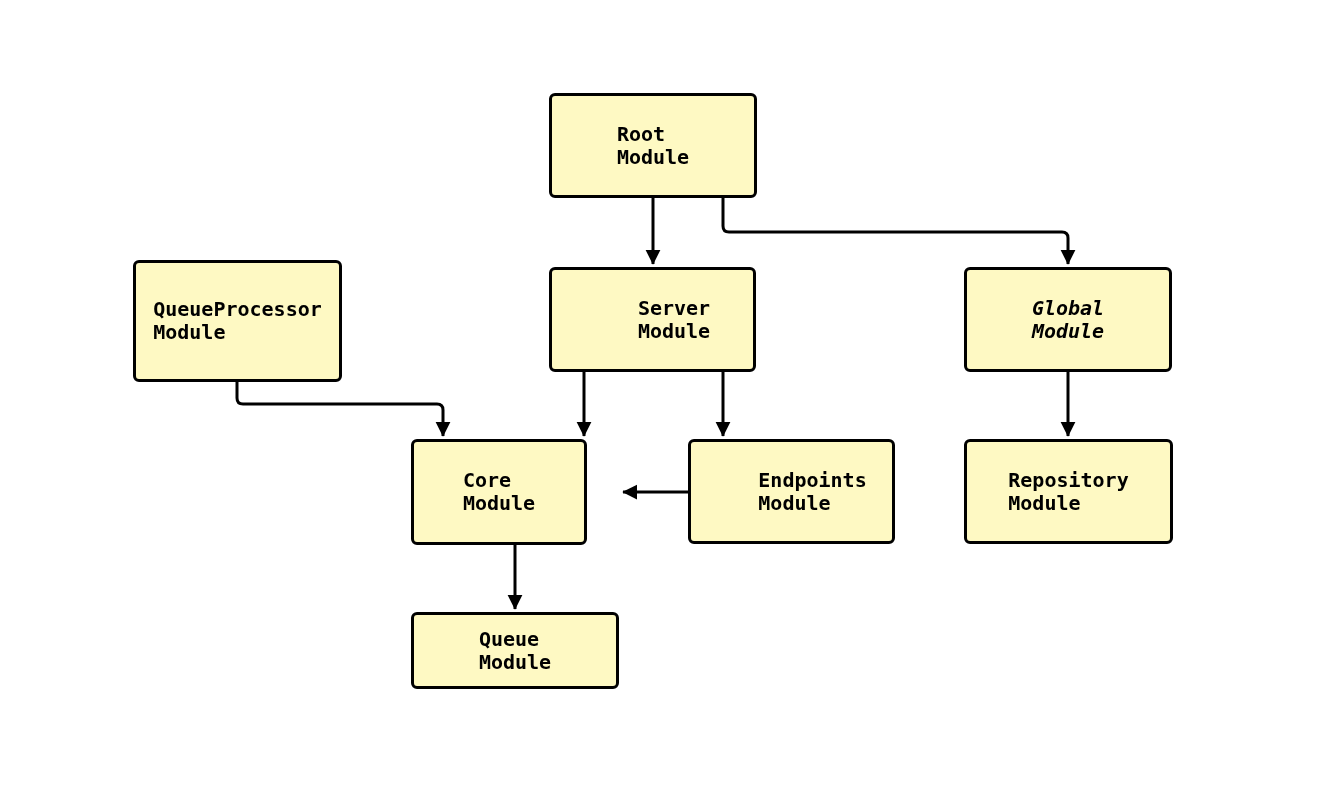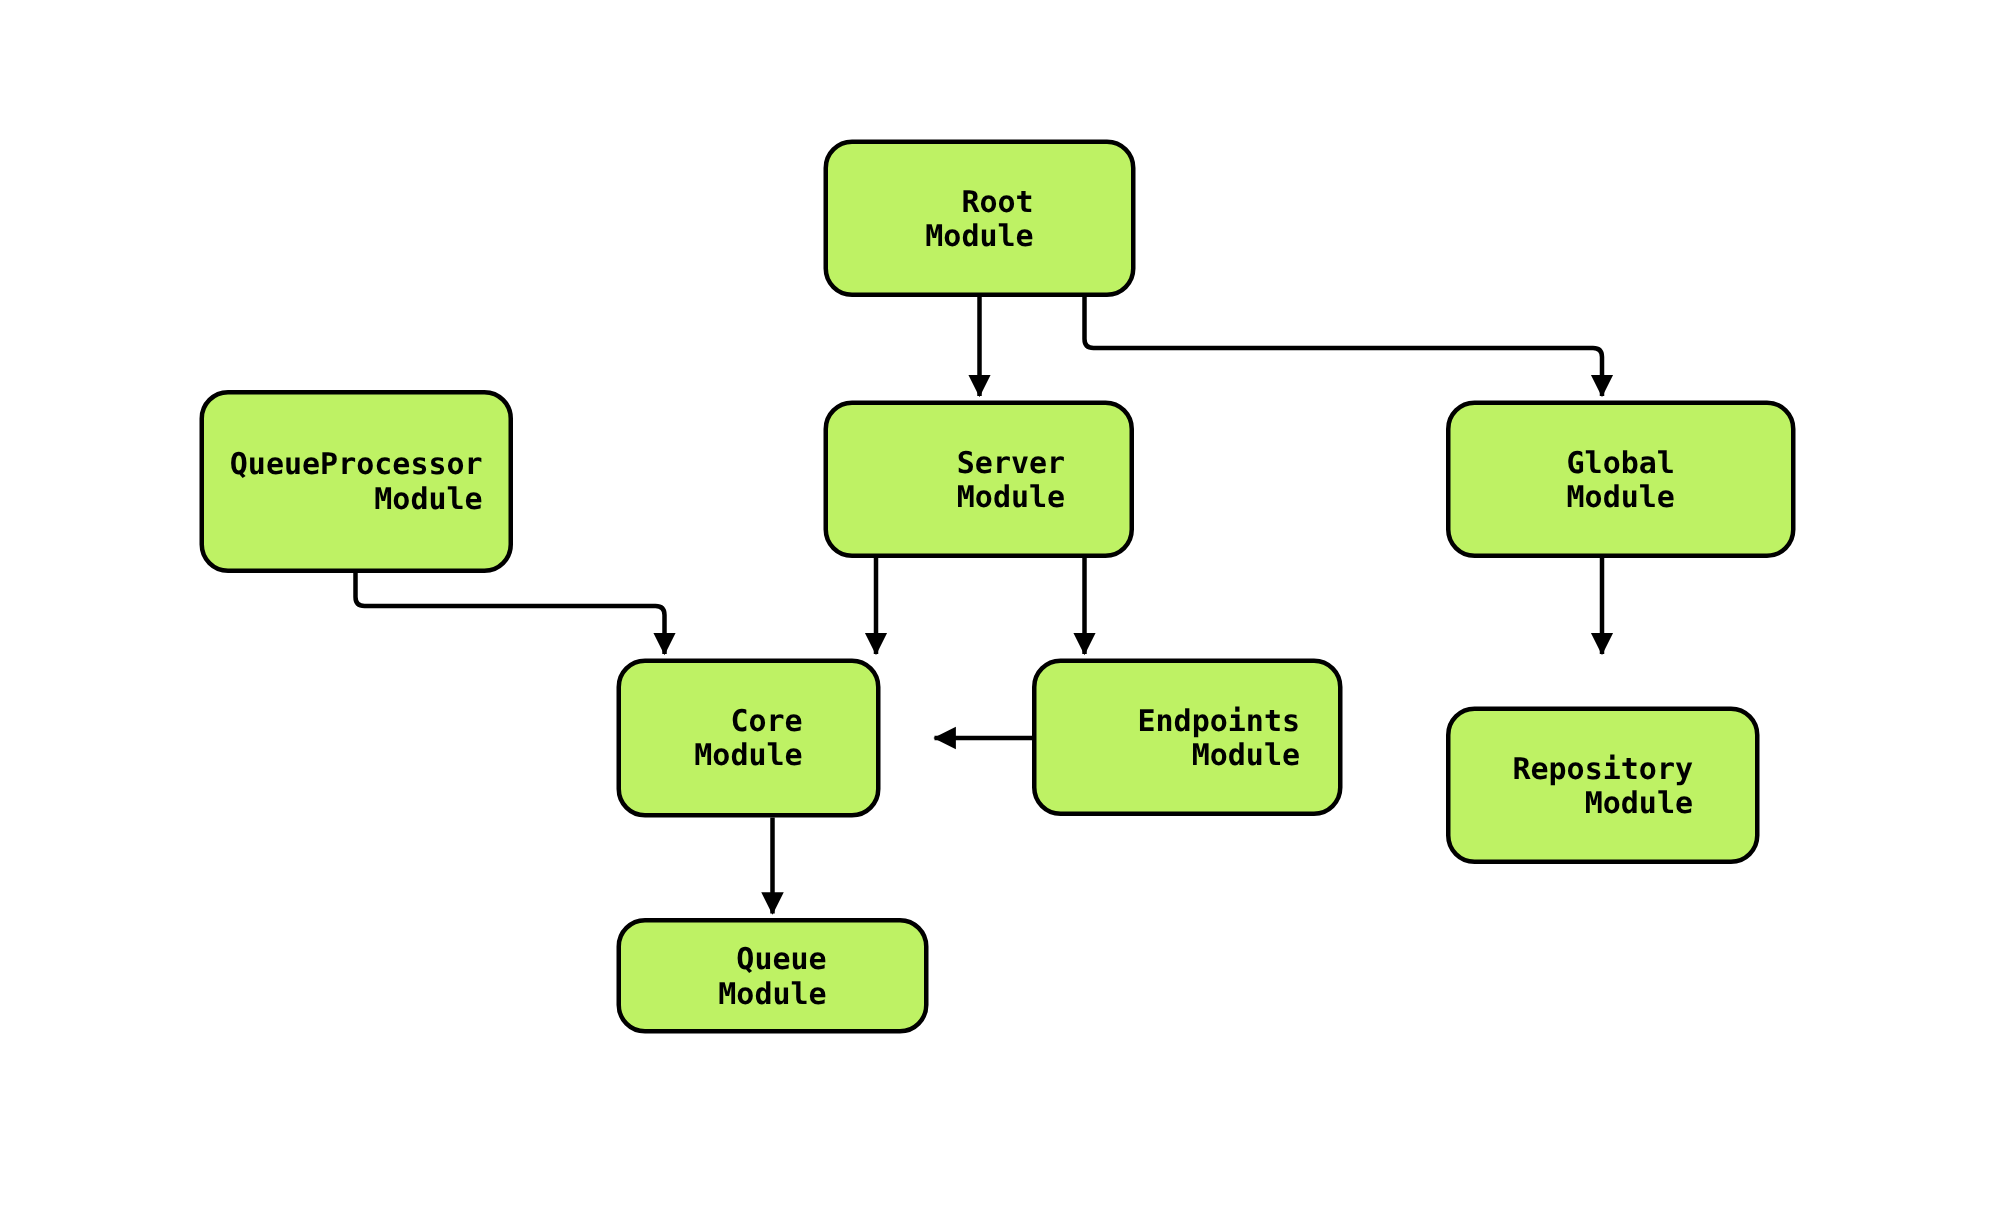--- a/index.html
+++ b/index.html
@@ -23,44 +23,44 @@
     height: 809px;
   }
   .edges-layer path.edge {
     fill: none;
     stroke: #000000;
     stroke-width: 3;
   }
   .node {
     position: absolute;
     box-sizing: border-box;
-    background: #bef264;
+    background: #fef9c3;
     border: 3px solid #000000;
-    border-radius: 19px;
+    border-radius: 6px;
     display: flex;
     align-items: center;
     justify-content: center;
-    text-align: right;
+    text-align: left;
   }
   .node .label {
     font-weight: bold;
     font-size: 20px;
     line-height: 23px;
     color: #000000;
     white-space: pre-line;
     letter-spacing: 0px;
   }
   
   .n-root          { left: 549px; top:  93px; width: 208px; height: 105px; }
   .n-queueprocessor{ left: 133px; top: 260px; width: 209px; height: 122px; }
   .n-server        { left: 549px; top: 267px; width: 207px; height: 105px; padding-left: 43px; }
-  .n-global        { left: 964px; top: 267px; width: 233px; height: 105px; }
+  .n-global        { left: 964px; top: 267px; width: 208px; height: 105px; font-style: italic; }
   .n-core          { left: 411px; top: 439px; width: 176px; height: 106px; }
   .n-endpoints     { left: 688px; top: 439px; width: 207px; height: 105px; padding-left: 42px; }
-  .n-repository    { left: 964px; top: 439px; width: 209px; height: 105px; margin-top: 32px; }
+  .n-repository    { left: 964px; top: 439px; width: 209px; height: 105px; }
   .n-queue         { left: 411px; top: 612px; width: 208px; height: 77px; }
 </style>
 </head>
 <body>
 
 <div class="canvas">
 
   <svg class="edges-layer" width="1337" height="809" viewBox="0 0 1337 809" xmlns="http://www.w3.org/2000/svg">
     <defs>
       <marker id="arrowhead" viewBox="0 0 10 10" refX="9.5" refY="5" markerWidth="15" markerHeight="22" orient="auto" markerUnits="userSpaceOnUse">

